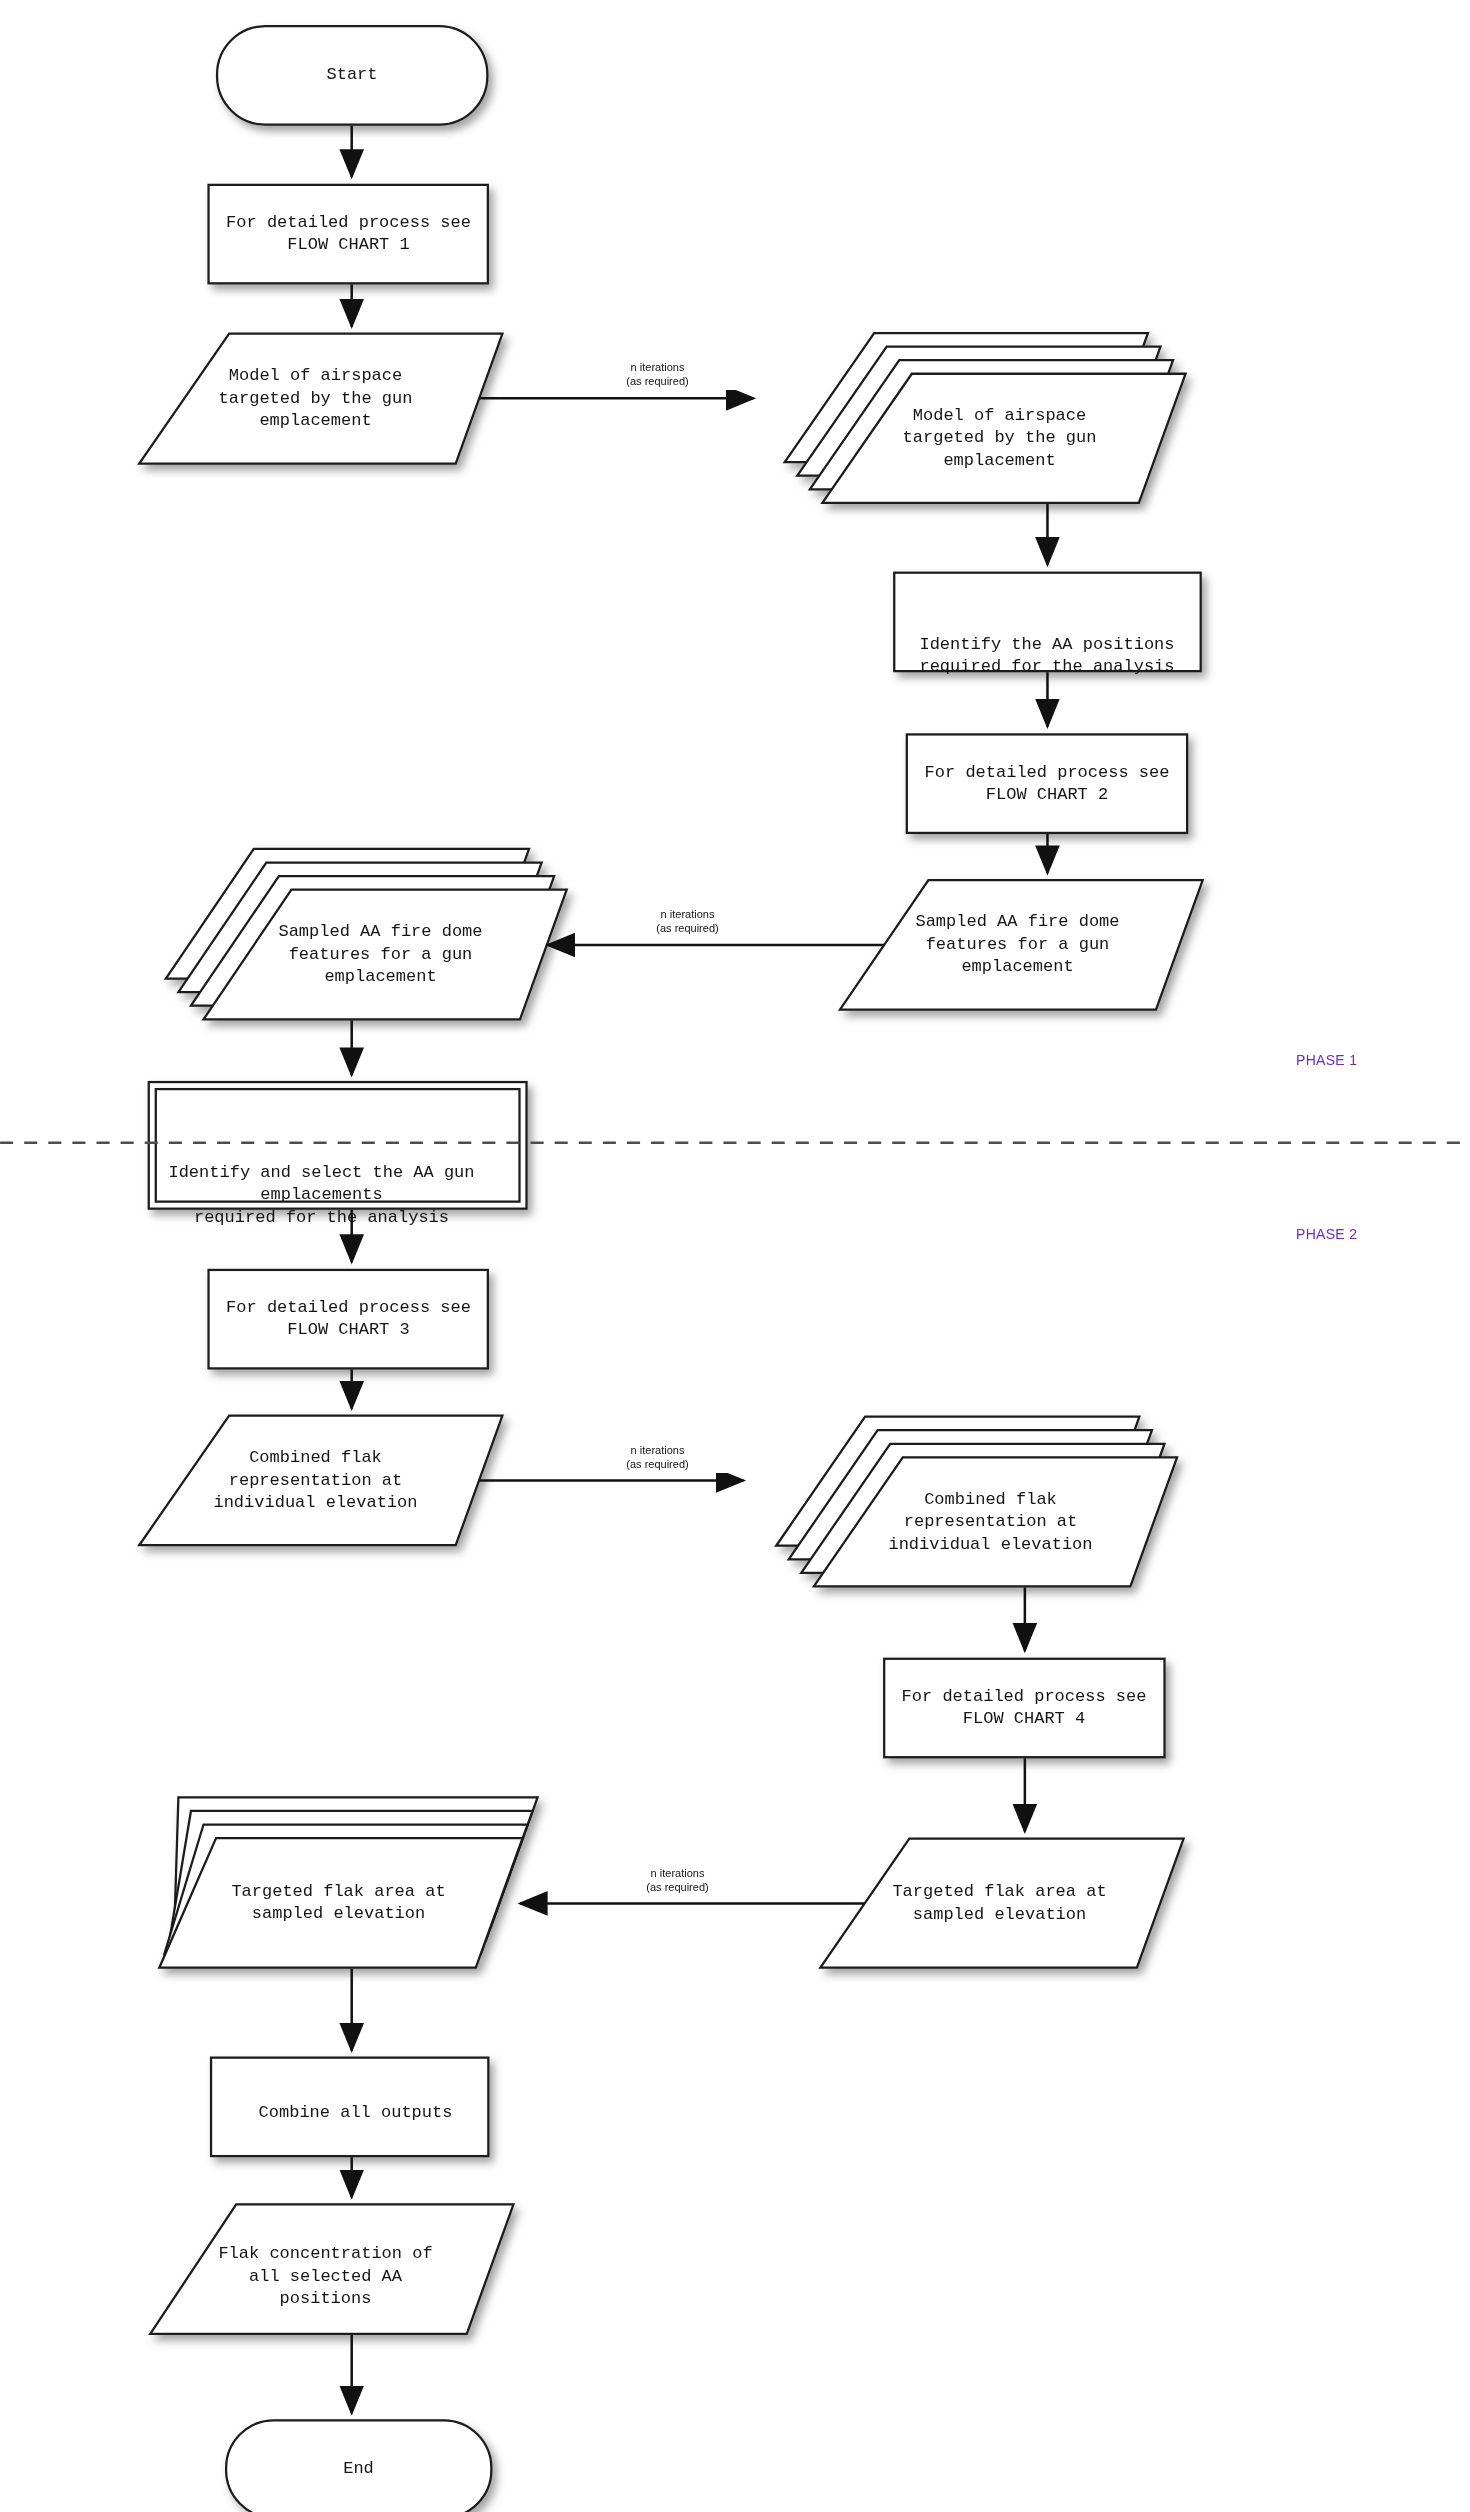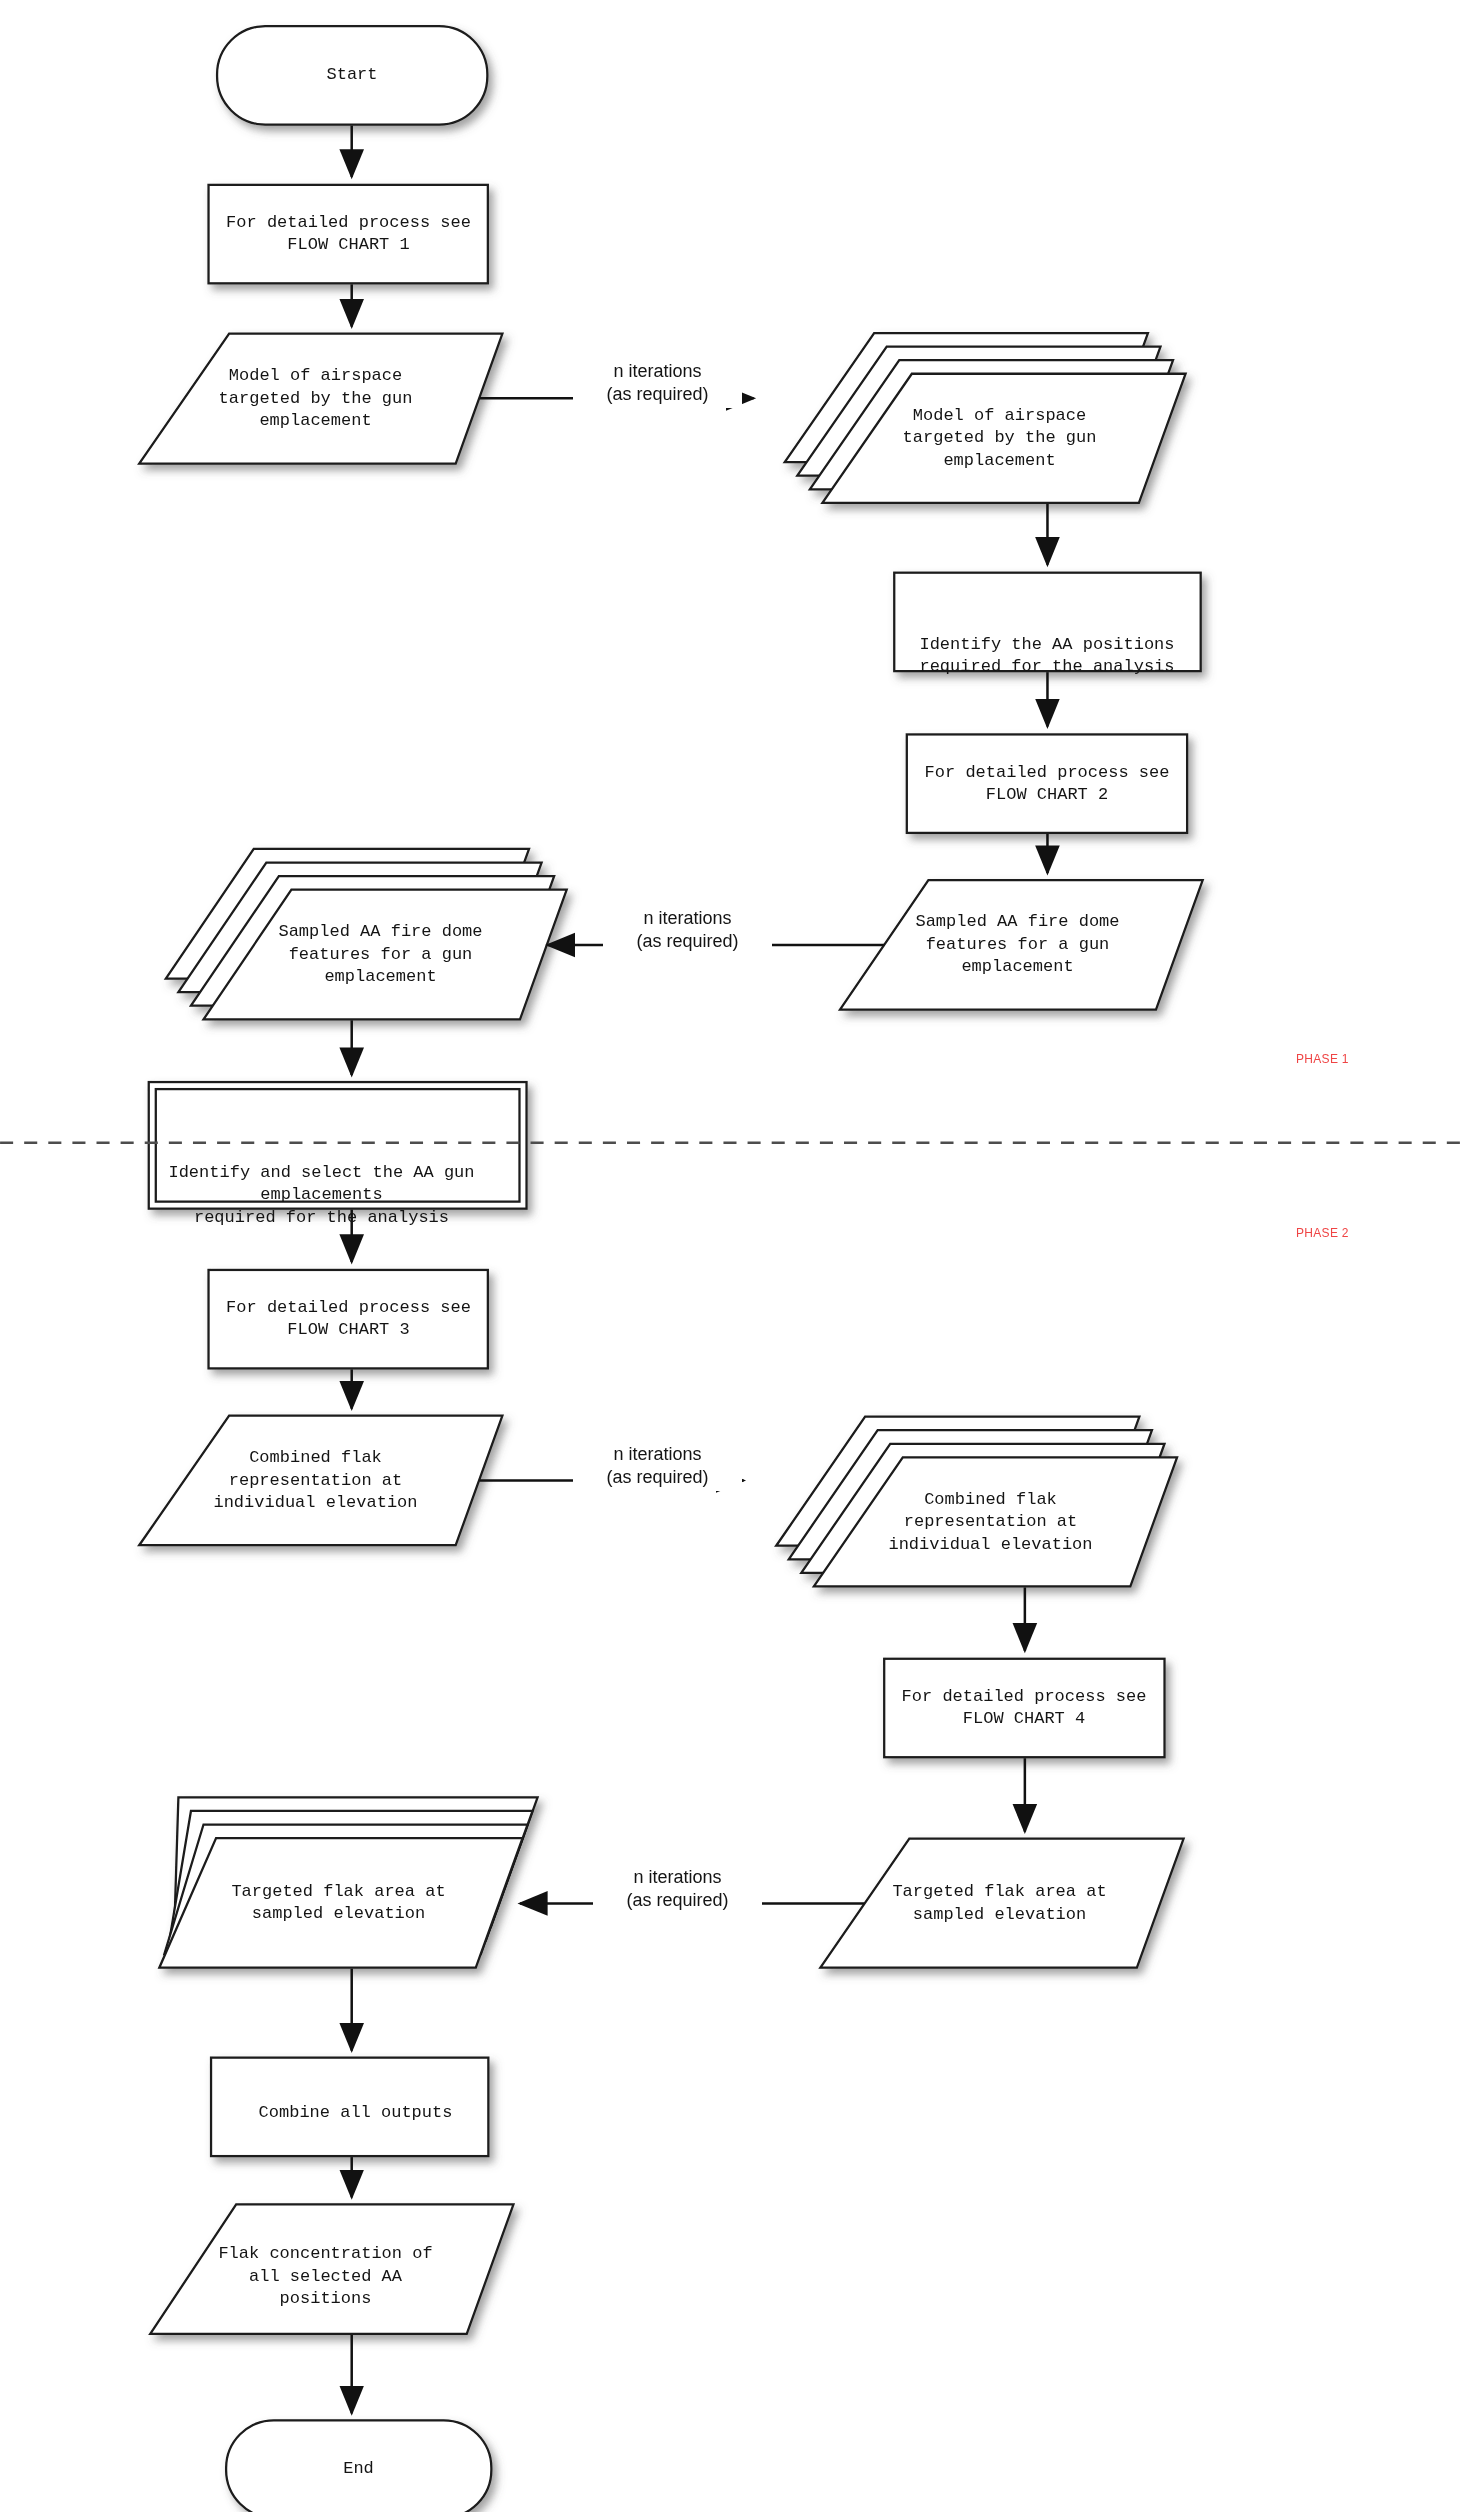--- a/index.html
+++ b/index.html
@@ -36,31 +36,31 @@
     display: flex;
     align-items: center;
     justify-content: center;
     pointer-events: none;
   }
   .edge-label {
     position: absolute;
     text-align: center;
     color: #141414;
     font-family: "Liberation Sans", sans-serif;
-    font-size: 18px;
+    font-size: 11px;
     line-height: 1.3;
     white-space: pre-line;
     background: #ffffff;
     padding: 1px 4px;
   }
   .phase-label {
     position: absolute;
-    color: #ef4444;
+    color: #6d28d9;
     font-family: "Liberation Sans", sans-serif;
-    font-size: 12px;
+    font-size: 14px;
     letter-spacing: 0.3px;
     white-space: nowrap;
   }
 </style>
 </head>
 <body>
 
 <div id="canvas">
 
   <svg id="diagram-svg" viewBox="0 0 2926 5104" xmlns="http://www.w3.org/2000/svg">

